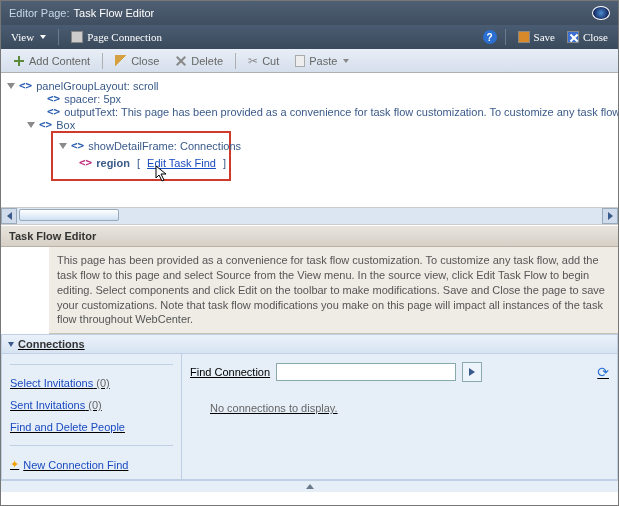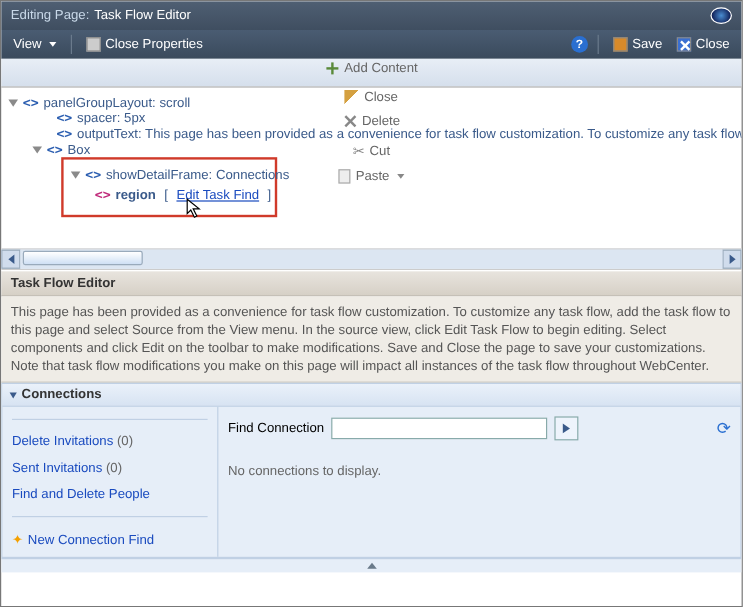--- a/index.html
+++ b/index.html
@@ -27,40 +27,39 @@
   .toolbar1 {
     background: linear-gradient(#4a5c72,#3a4a5c);
     color:#fff;
     display:flex;
     align-items:center;
     height:24px;
     padding:0 6px;
     gap:4px;
   }
   .toolbar1 .divider { width:1px; height:16px; background:#6a7a8c; margin:0 4px;}
-  .toolbar1 .btn { display:flex; align-items:center; gap:4px; padding:2px 4px; cursor:pointer;}
+  .toolbar1 .btn { display:flex; align-items:center; gap:4px; padding:2px 4px; cursor:pointer;font-family:Liberation Serif, serif;}
   .toolbar1 .spacer { flex:1;}
   .help-icon { width:14px;height:14px;border-radius:50%;background:#2a6fd1;color:#fff;display:inline-flex;align-items:center;justify-content:center;font-weight:bold;font-size:10px;}
   .save-icon {width:12px;height:12px;background:#d88a2a;border:1px solid #888;}
   .close-icon {width:12px;height:12px;background:#3a6fd1;border:1px solid #888;position:relative;}
   .close-icon::before,.close-icon::after{content:"";position:absolute;left:5px;top:1px;width:2px;height:10px;background:#fff;}
   .close-icon::before{transform:rotate(45deg);}
   .close-icon::after{transform:rotate(-45deg);}
   .pageprops-icon {width:12px;height:12px;background:#ccc;border:1px solid #888;position:relative;}
   .dropdown-tri {width:0;height:0;border-left:3px solid transparent;border-right:3px solid transparent;border-top:4px solid #fff;display:inline-block;margin-left:2px;}
   .toolbar2 {
     background: linear-gradient(#e8eef6,#d5dfec);
     border-bottom:1px solid #b0b0b0;
     height:24px;
     display:flex;
     align-items:center;
     padding:0 6px;
     gap:4px;
     color:#666;
-    flex-direction:column;
   }
   .toolbar2 .btn {display:flex;align-items:center;gap:4px;padding:2px 6px;cursor:pointer;color:#666;}
   .toolbar2 .divider {width:1px;height:16px;background:#b0b0b0;margin:0 2px;}
   .plus-icon{width:12px;height:12px;position:relative;}
   .plus-icon::before,.plus-icon::after{content:"";position:absolute;background:#5a8a3a;}
   .plus-icon::before{left:5px;top:1px;width:2px;height:10px;}
   .plus-icon::after{left:1px;top:5px;width:10px;height:2px;}
   .pencil-icon{width:12px;height:12px;background:linear-gradient(135deg,#d4a040 50%,transparent 50%);}
   .x-icon-sm{width:12px;height:12px;position:relative;}
   .x-icon-sm::before,.x-icon-sm::after{content:"";position:absolute;left:5px;top:0;width:2px;height:12px;background:#888;}
@@ -115,26 +114,28 @@
     padding:4px 8px;
     font-weight:bold;
     color:#333;
   }
   .desc-text {
     background:#efece6;
     color:#555;
     padding:6px 8px;
     line-height:1.35;
     border-bottom:1px solid #c8c2b8;
+    margin-left:48px;
   }
 
   .conn-panel {
     background:#e6eef8;
     border:1px solid #c0d0e4;
     margin:0;
+    text-decoration:underline;
   }
   .conn-hdr {
     display:flex;align-items:center;gap:4px;
     background:linear-gradient(#eaf1fa,#d7e3f2);
     border-bottom:1px solid #c0d0e4;
     padding:3px 6px;
     font-weight:bold;color:#333;
   }
   .twisty-sm{width:0;height:0;border-left:3px solid transparent;border-right:3px solid transparent;border-top:5px solid #3a5a8a;cursor:pointer;}
   .conn-body {display:flex;}
@@ -148,42 +149,42 @@
   .conn-side .count {color:#666;}
   .conn-side .divider-h{height:1px;background:#c0d0e4;margin:2px 0;}
   .conn-side .newlist{display:flex;align-items:center;gap:4px;}
   .star-icon{color:#f4a000;}
   .conn-main {flex:1;padding:8px;}
   .find-row {display:flex;align-items:center;gap:6px;}
   .find-row input {border:1px solid #8aa;height:18px;width:180px;font-size:11px;padding:0 3px;}
   .go-btn {width:20px;height:20px;border:1px solid #8aa;background:#eef4fc;display:flex;align-items:center;justify-content:center;cursor:pointer;}
   .arrow-r{width:0;height:0;border-top:4px solid transparent;border-bottom:4px solid transparent;border-left:6px solid #3a5a8a;}
   .refresh-icon{margin-left:auto;color:#2a6fd1;font-size:14px;cursor:pointer;}
-  .no-conn {color:#666;margin-top:20px;}
+  .no-conn {color:#666;margin-top:20px;margin-left:20px;}
   .collapse-bar{height:12px;background:#e6eef8;border-top:1px solid #c0d0e4;display:flex;align-items:center;justify-content:center;cursor:pointer;}
   .collapse-bar .tri-u{width:0;height:0;border-left:4px solid transparent;border-right:4px solid transparent;border-bottom:5px solid #6a7a8a;}
 </style>
 </head>
 <body>
 
 <div class="header">
-  <span class="title">Editing Page:</span>
+  <span class="title">Editor Page:</span>
   <span class="title-sub">Task Flow Editor</span>
   <span class="logo"></span>
 </div>
 
 <div class="toolbar1">
   <div class="btn">
     <span>View</span>
     <span class="dropdown-tri"></span>
   </div>
   <span class="divider"></span>
   <div class="btn">
     <span class="pageprops-icon"></span>
-    <span>Close Properties</span>
+    <span>Page Connection</span>
   </div>
   <span class="spacer"></span>
   <span class="help-icon">?</span>
   <span class="divider"></span>
   <div class="btn">
     <span class="save-icon"></span>
     <span>Save</span>
   </div>
   <div class="btn">
     <span class="close-icon"></span>
@@ -274,21 +275,21 @@
 
 <div class="conn-panel">
   <div class="conn-hdr">
     <span class="twisty-sm"></span>
     <span>Connections</span>
   </div>
   <div class="conn-body">
     <div class="conn-side">
       <div class="divider-h"></div>
       <div>
-        <a>Delete Invitations</a>
+        <a>Select Invitations</a>
         <span class="count">(0)</span>
       </div>
       <div>
         <a>Sent Invitations</a>
         <span class="count">(0)</span>
       </div>
       <div>
         <a>Find and Delete People</a>
       </div>
       <div class="divider-h"></div>

